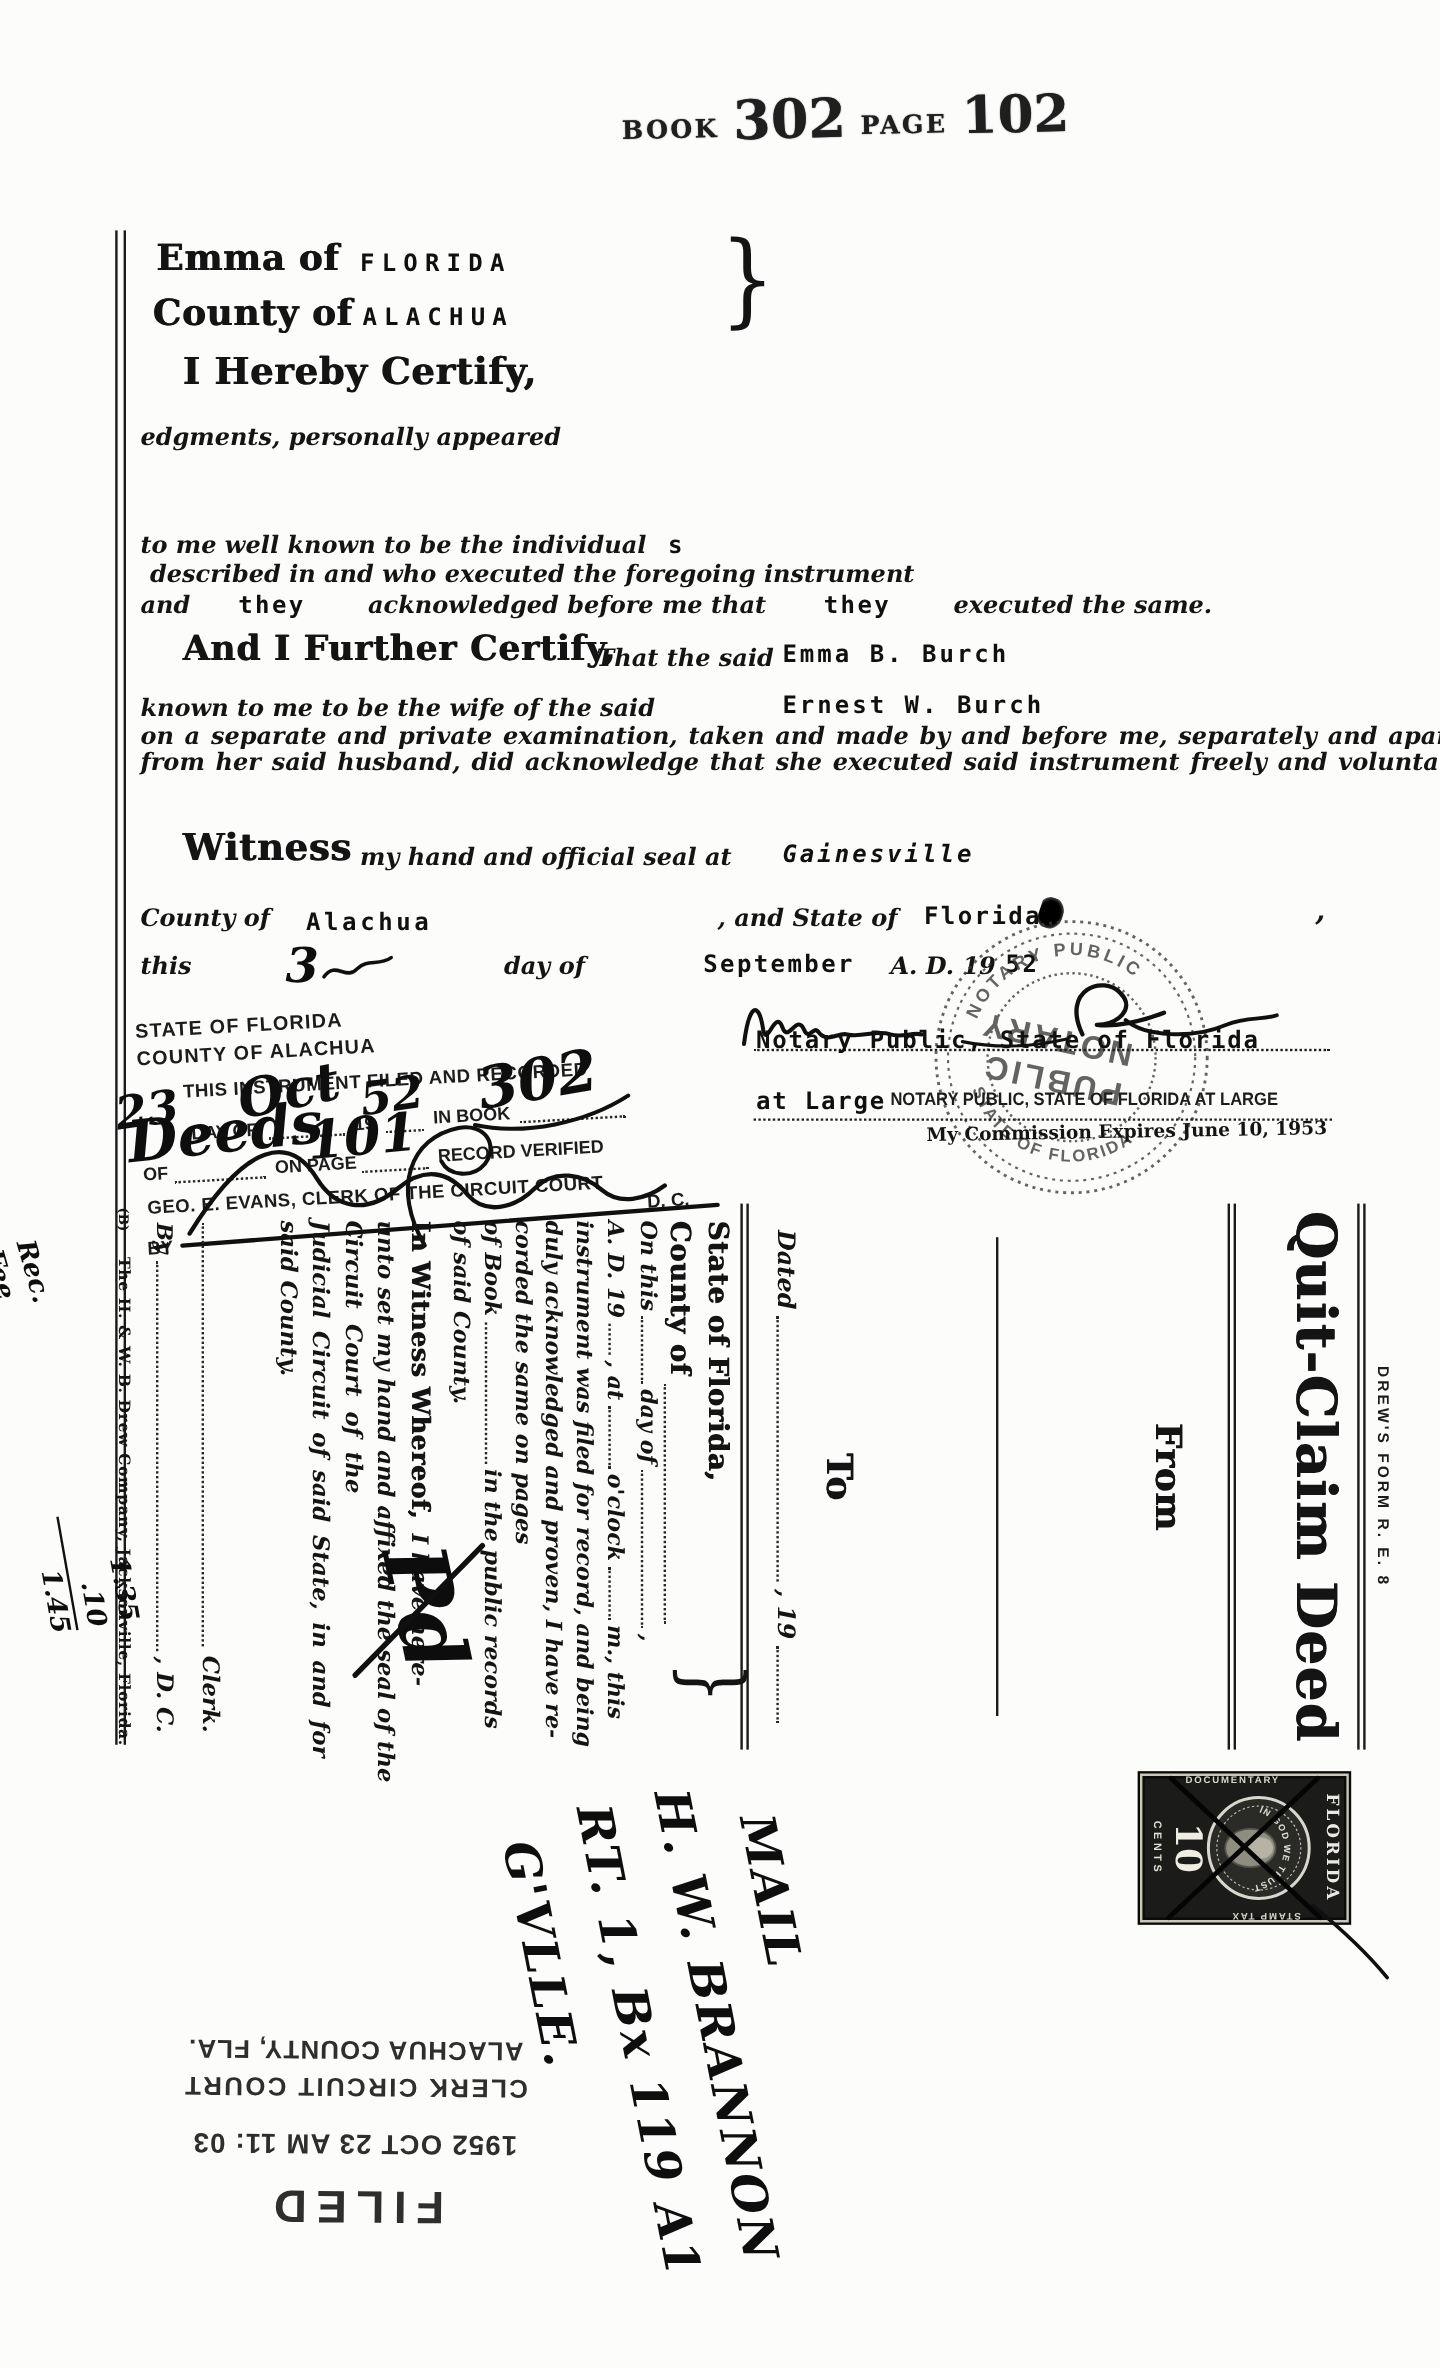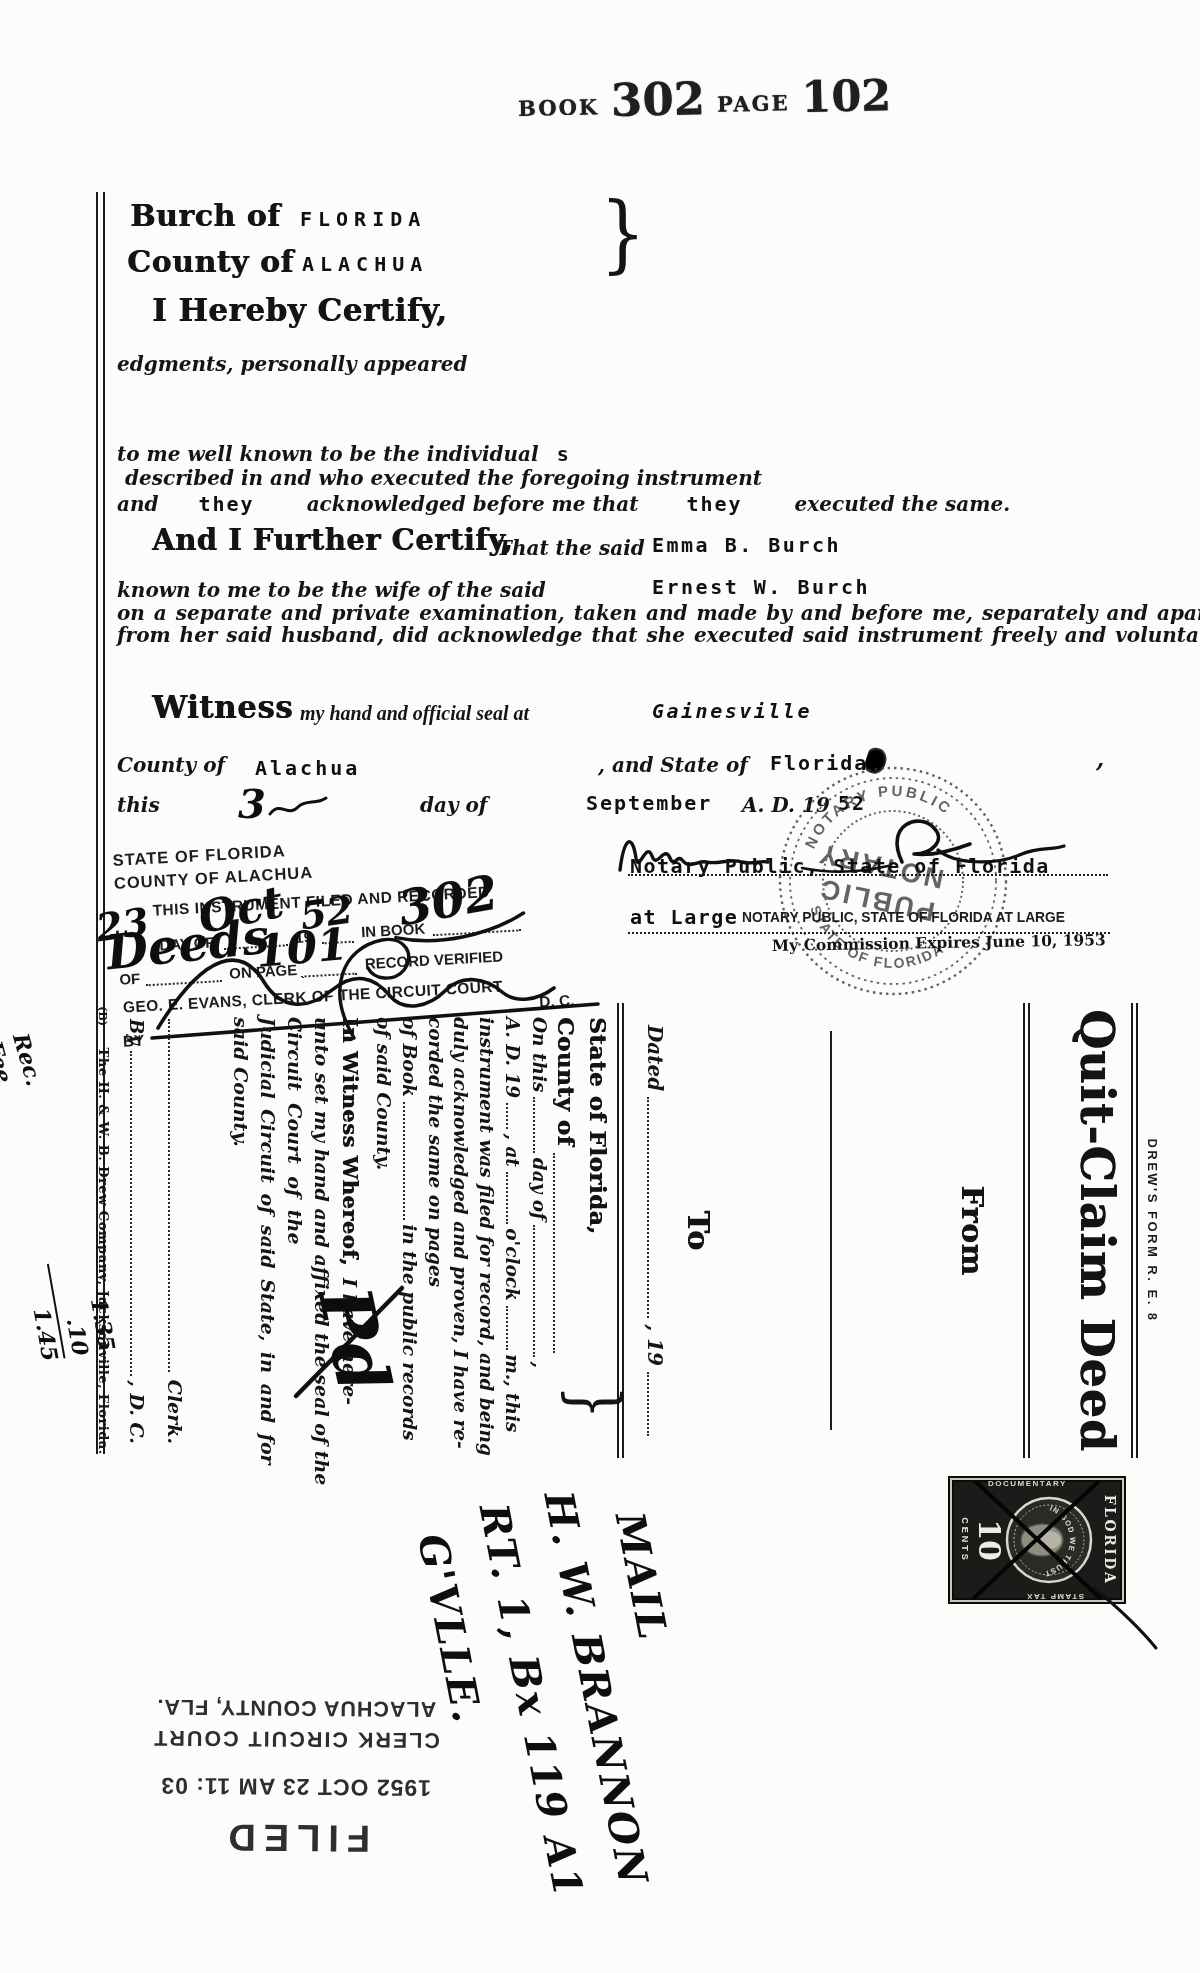--- a/index.html
+++ b/index.html
@@ -24,21 +24,21 @@
   <div class="abs" style="left:96px;top:192px;height:1262px;width:5px;border-left:2px solid #1a1a1a;border-right:2px solid #1a1a1a;"></div>
 
   <div class="abs" style="left:518px;top:76px;transform:rotate(-1.2deg);color:#1f1f1f;text-shadow:0 0 1px #333;display:flex;align-items:flex-end;gap:12px;font-family:'DejaVu Serif',serif;font-weight:bold;">
     <span style="font-size:21px;letter-spacing:2px;padding-bottom:4px;">BOOK</span>
     <span style="font-size:45px;line-height:1;">302</span>
     <span style="font-size:21px;letter-spacing:2px;padding-bottom:4px;">PAGE</span>
     <span style="font-size:43px;line-height:1;">102</span>
   </div>
 
   <div class="abs" style="left:600px;top:190px;font-size:72px;font-family:'DejaVu Serif',serif;transform:scaleY(1.18);transform-origin:top;line-height:1;">}</div>
-  <div class="abs bl" style="left:130px;top:198px;font-size:30px;">Burch of</div>
+  <div class="abs bl" style="left:130px;top:198px;font-size:30px;">Emma of</div>
   <div class="abs tw" style="left:300px;top:207px;font-size:20px;letter-spacing:6px;">FLORIDA</div>
   <div class="abs bl" style="left:127px;top:244px;font-size:30px;">County of</div>
   <div class="abs tw" style="left:302px;top:252px;font-size:20px;letter-spacing:6px;">ALACHUA</div>
 
   <div class="abs bl" style="left:152px;top:292px;font-size:31px;">I Hereby Certify,</div>
   <div class="abs it" style="left:117px;top:352px;font-size:20px;">edgments, personally appeared</div>
 
   <div class="abs" style="left:117px;top:492px;">
     <span class="it" style="font-size:20px;">and</span>
     <span class="tw" style="font-size:20px;margin-left:36px;">they</span>
@@ -56,21 +56,21 @@
   <div class="abs bl" style="left:152px;top:523px;font-size:29px;">And I Further Certify,</div>
   <div class="abs it" style="left:497px;top:536px;font-size:20px;">That the said</div>
   <div class="abs tw" style="left:652px;top:533px;font-size:20px;letter-spacing:2.5px;">Emma B. Burch</div>
 
   <div class="abs it" style="left:117px;top:578px;font-size:20px;">known to me to be the wife of the said</div>
   <div class="abs tw" style="left:652px;top:575px;font-size:20px;letter-spacing:2.5px;">Ernest W. Burch</div>
   <div class="abs it" style="left:117px;top:601px;font-size:20px;word-spacing:2px;">on a separate and private examination, taken and made by and before me, separately and apart</div>
   <div class="abs it" style="left:117px;top:623px;font-size:20px;word-spacing:2px;">from her said husband, did acknowledge that she executed said instrument freely and voluntarily</div>
 
   <div class="abs bl" style="left:152px;top:689px;font-size:31px;">Witness</div>
-  <div class="abs it" style="left:300px;top:702px;font-size:20px;font-family:Liberation Serif, serif;">my hand and official seal at</div>
+  <div class="abs it" style="left:300px;top:702px;font-size:20px;">my hand and official seal at</div>
   <div class="abs tw" style="left:652px;top:699px;font-size:20px;letter-spacing:2.5px;font-style:italic;">Gainesville</div>
 
   <div class="abs it" style="left:117px;top:753px;font-size:20px;">County of</div>
   <div class="abs tw" style="left:255px;top:756px;font-size:20px;letter-spacing:3px;">Alachua</div>
   <div class="abs it" style="left:598px;top:753px;font-size:20px;">, and State of</div>
   <div class="abs tw" style="left:770px;top:751px;font-size:20px;letter-spacing:2px;">Florida</div>
   <div class="abs" style="left:866px;top:748px;width:20px;height:26px;background:radial-gradient(ellipse at 45% 50%, #000 55%, rgba(0,0,0,.75) 70%, transparent 75%);transform:rotate(18deg);"></div>
   <div class="abs it" style="left:1096px;top:744px;font-size:24px;">,</div>
 
   <div class="abs it" style="left:117px;top:793px;font-size:20px;">this</div>

